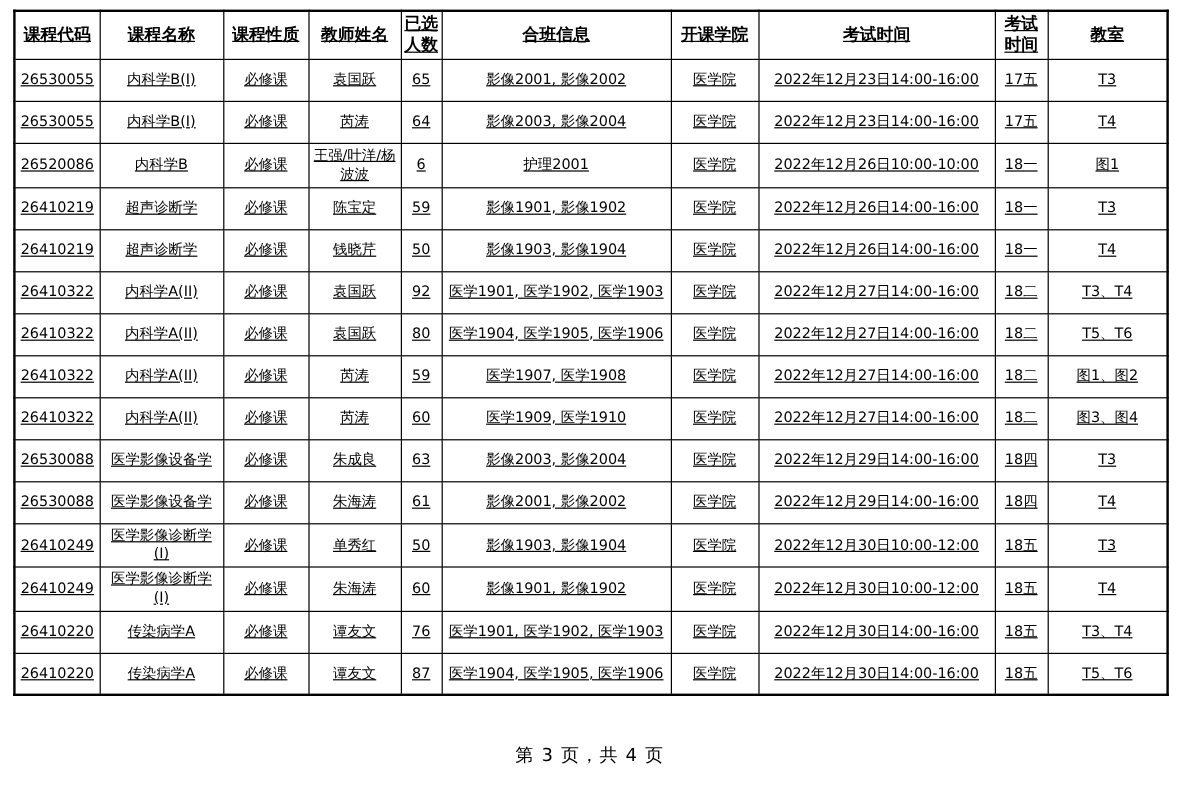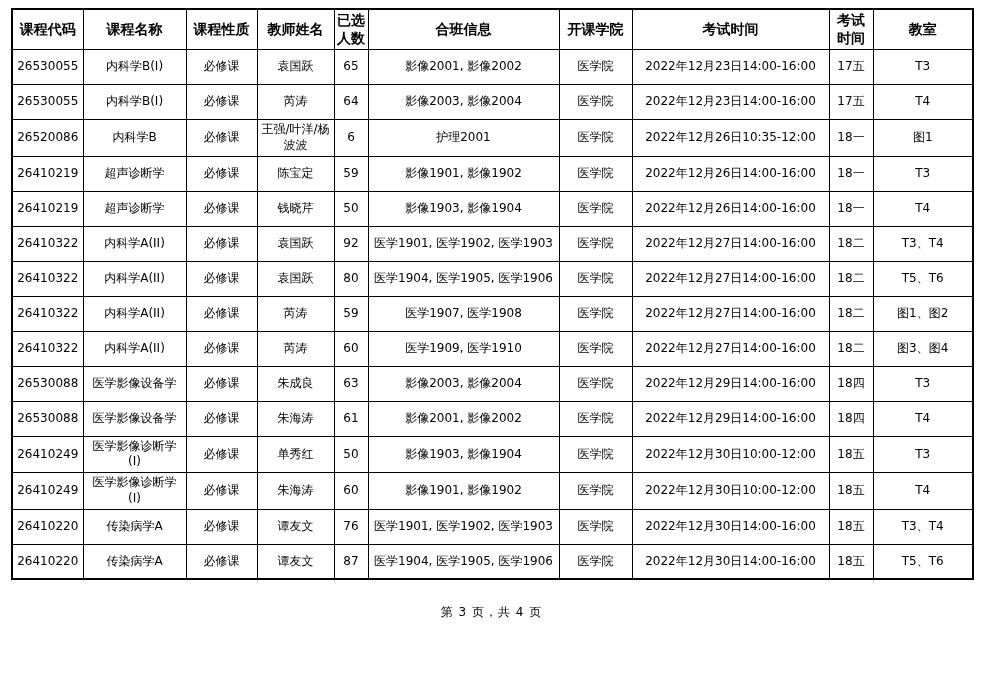--- a/index.html
+++ b/index.html
@@ -13,20 +13,21 @@
     width: 984px;
     height: 675px;
     padding: 8px 12px 0 11px;
     overflow: hidden;
   }
   table.schedule {
     border-collapse: collapse;
     table-layout: fixed;
     width: 961px;
     border: 2px solid #000;
+    text-decoration: underline;
   }
   table.schedule th,
   table.schedule td {
     border: 1px solid #000;
     text-align: center;
     vertical-align: middle;
     padding: 2px 3px;
     overflow-wrap: break-word;
     word-break: break-all;
     line-height: 1.32;
@@ -46,24 +47,24 @@
   col.c1 { width: 103px; }
   col.c2 { width: 71px; }
   col.c3 { width: 77px; }
   col.c4 { width: 34px; }
   col.c5 { width: 191px; }
   col.c6 { width: 73px; }
   col.c7 { width: 197px; }
   col.c8 { width: 44px; }
   col.c9 { width: 100px; }
   .page-footer {
-    margin-top: 24px;
+    margin-top: 40px;
     width: 961px;
     text-align: center;
-    font-size: 12px;
+    font-size: 15px;
     letter-spacing: 1px;
   }
 </style>
 </head>
 <body>
 
 <table class="schedule">
   <colgroup>
     <col class="c0">
       <col class="c1">
@@ -116,21 +117,21 @@
         <td>T4</td>
       </tr>
       <tr>
         <td>26520086</td>
         <td>内科学B</td>
         <td>必修课</td>
         <td>王强/叶洋/杨波波</td>
         <td>6</td>
         <td>护理2001</td>
         <td>医学院</td>
-        <td>2022年12月26日10:35-12:00</td>
+        <td>2022年12月26日10:00-10:00</td>
         <td>18一</td>
         <td>图1</td>
       </tr>
       <tr>
         <td>26410219</td>
         <td>超声诊断学</td>
         <td>必修课</td>
         <td>陈宝定</td>
         <td>59</td>
         <td>影像1901, 影像1902</td>

